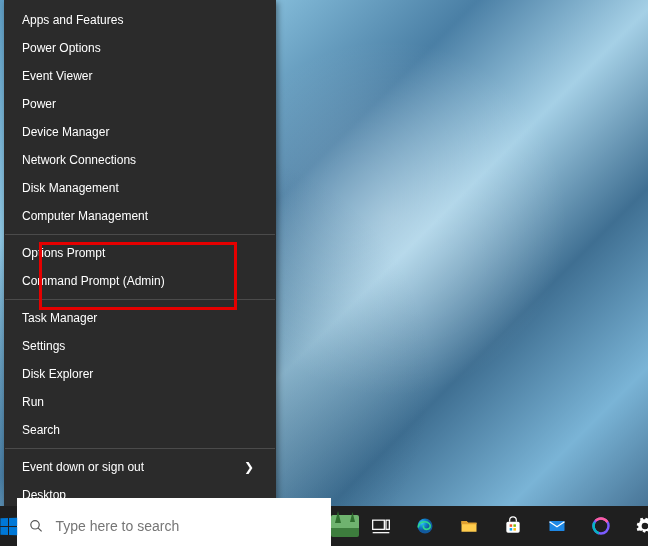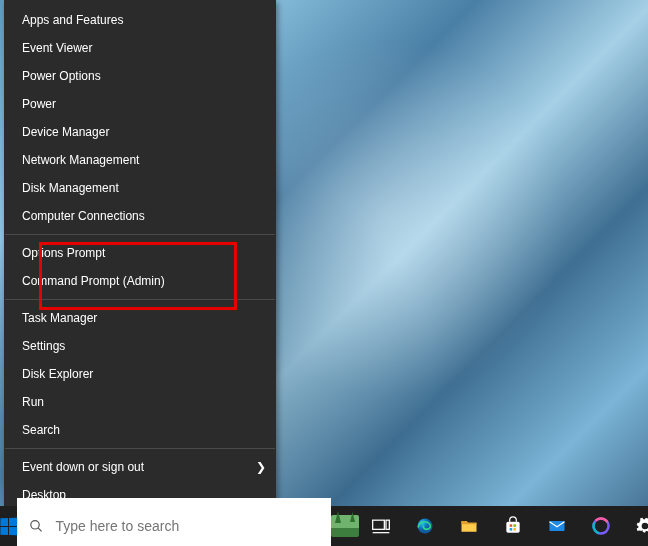--- a/index.html
+++ b/index.html
@@ -1,20 +1,20 @@
 <!DOCTYPE html>
 <html><head>
 <meta charset="utf-8">
 <style>
   html,body{margin:0;padding:0;width:648px;height:546px;overflow:hidden;font-family:"Segoe UI",Arial,sans-serif;background:#000;}
   .desktop{position:relative;width:648px;height:546px;background:linear-gradient(135deg,#5e9cc2 0%,#8dc5e1 20%,#4a7fa5 40%,#a5d0e6 55%,#3f6f92 70%,#7ab4d6 85%,#3a6385 100%);}
   .desktop::before{content:"";position:absolute;inset:0;background:radial-gradient(circle at 60% 40%,rgba(255,255,255,0.25) 0%,rgba(255,255,255,0) 35%),radial-gradient(circle at 30% 70%,rgba(0,40,70,0.3) 0%,rgba(0,0,0,0) 40%);}
   
   .winx{position:absolute;left:4px;top:0;width:272px;height:505px;background:#2b2b2b;box-shadow:2px 2px 6px rgba(0,0,0,0.4);display:flex;flex-direction:column;padding:6px 0;}
-  .mi{padding:6px 10px 6px 18px;color:#fff;font-size:12px;display:flex;align-items:center;justify-content:space-between;cursor:default;line-height:16px;}
+  .mi{padding:6px 22px 6px 18px;color:#fff;font-size:12px;display:flex;align-items:center;justify-content:space-between;cursor:default;line-height:16px;}
   .sep{height:1px;background:#4b4b4b;margin:4px 1px;}
   .chev{font-size:12px;color:#fff;}
   .highlight{position:absolute;border:3px solid #e60000;left:39px;top:242px;width:192px;height:62px;pointer-events:none;}
   
   .taskbar{position:absolute;left:0;bottom:0;width:648px;height:40px;background:#1f1f1f;display:flex;align-items:center;}
   .start{width:48px;height:40px;display:flex;align-items:center;justify-content:center;background:#1f1f1f;}
   .winlogo{display:grid;grid-template-columns:8px 8px;grid-template-rows:8px 8px;gap:1px;transform:perspective(40px) rotateY(-10deg);}
   .winlogo span{background:#0078d7;}
   .search{flex:0 0 290px;height:56px;background:#fff;display:flex;align-items:center;padding:0 12px;gap:10px;}
   .search input{border:none;outline:none;font-size:14px;color:#666;width:100%;background:transparent;}
@@ -29,39 +29,39 @@
 </head>
 <body>
 
 <div class="desktop">
 
   <div class="winx">
     <div class="mi">
         <span>Apps and Features</span>
       </div>
     <div class="mi">
-        <span>Event Viewer</span>
+        <span>Power Options</span>
       </div>
     <div class="mi">
-        <span>Power Options</span>
+        <span>Event Viewer</span>
       </div>
     <div class="mi">
         <span>Power</span>
       </div>
     <div class="mi">
         <span>Device Manager</span>
       </div>
     <div class="mi">
-        <span>Network Management</span>
+        <span>Network Connections</span>
       </div>
     <div class="mi">
         <span>Disk Management</span>
       </div>
     <div class="mi">
-        <span>Computer Connections</span>
+        <span>Computer Management</span>
       </div>
     <div class="sep"></div>
     <div class="mi">
         <span>Options Prompt</span>
       </div>
     <div class="mi">
         <span>Command Prompt (Admin)</span>
       </div>
     <div class="sep"></div>
     <div class="mi">

